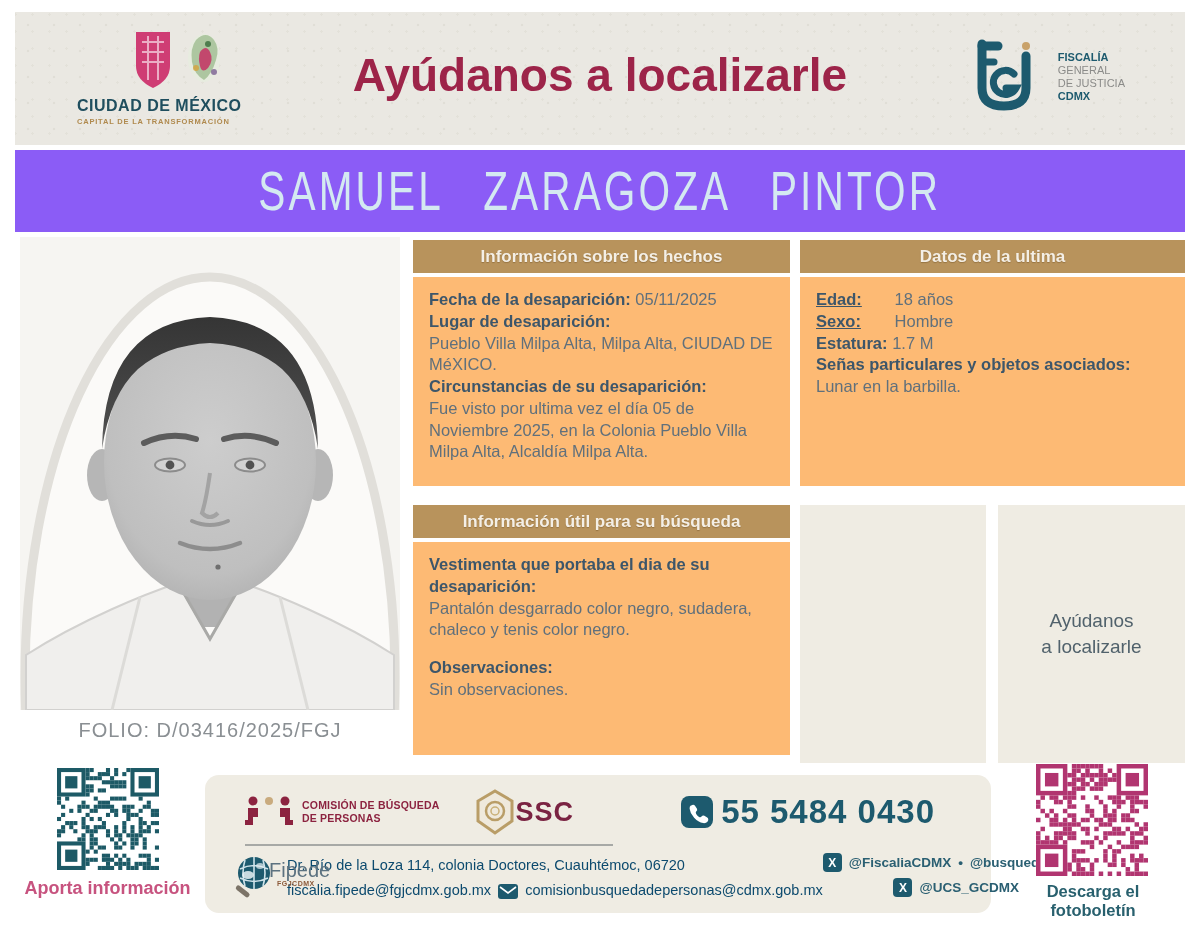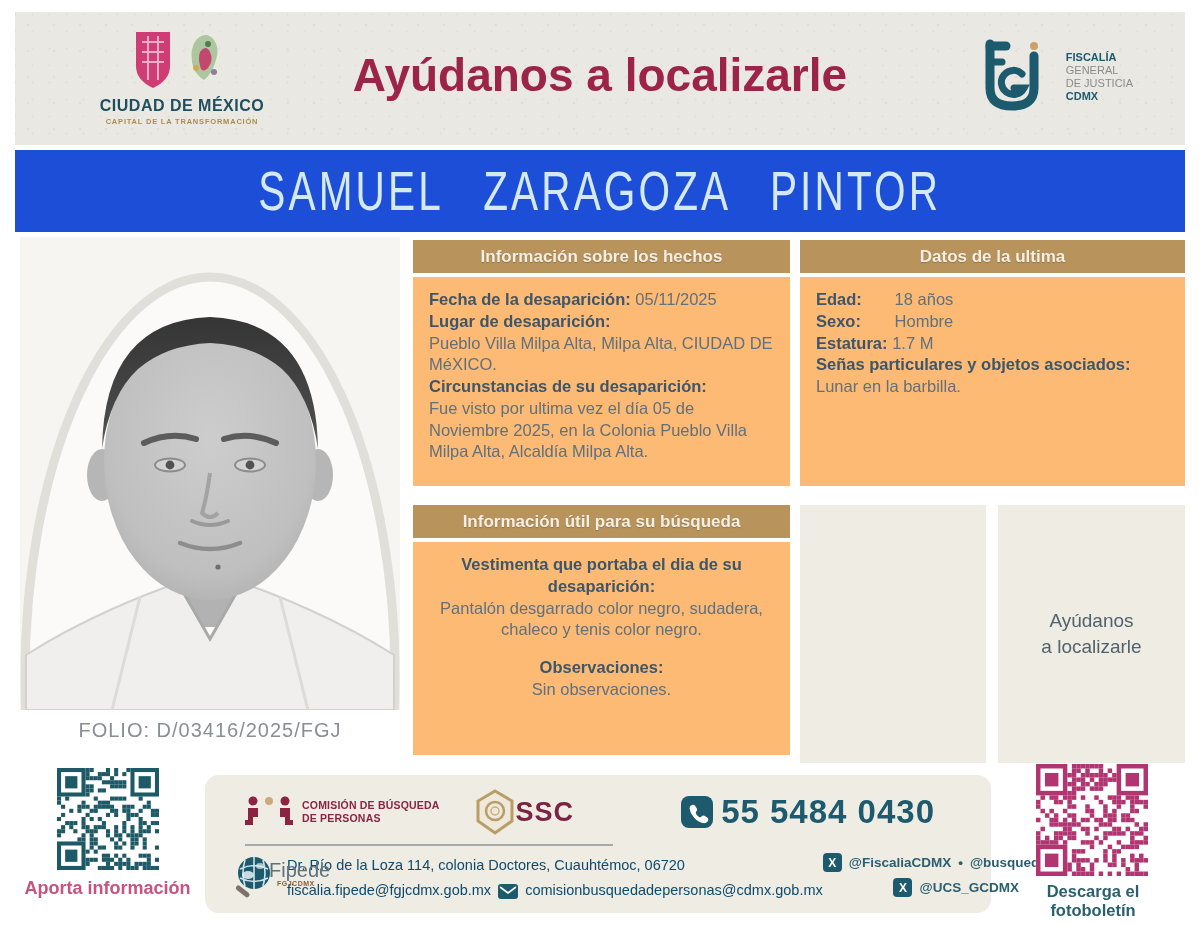--- a/index.html
+++ b/index.html
@@ -9,36 +9,36 @@
 
   
   .band-header{
     position:absolute; left:15px; top:12px; width:1170px; height:133px;
     background-color:#eae8e2;
     background-image:radial-gradient(#e0ded6 1.4px, transparent 1.6px),
                      radial-gradient(#e3e1d9 1.2px, transparent 1.4px);
     background-size:26px 26px, 17px 17px;
     background-position:0 0, 9px 11px;
   }
-  .cdmx-logo{ position:absolute; left:62px; top:16px; width:210px; text-align:center; }
+  .cdmx-logo{ position:absolute; left:62px; top:16px; width:210px; text-align:left; }
   .cdmx-logo svg{ display:block; margin:0 auto; }
   .cdmx-title{ font-size:16px; font-weight:bold; color:#1f4e5e; letter-spacing:.5px; margin-top:3px;}
   .cdmx-sub{ font-size:7.5px; font-weight:bold; color:#b08a4e; letter-spacing:.8px; margin-top:2px;}
   .main-title{
     position:absolute; left:50%; top:36px; transform:translateX(-50%);
     font-size:46px; font-weight:800; color:#9d2449; white-space:nowrap;
   }
-  .fgj-logo{ position:absolute; right:52px; top:26px; display:flex; align-items:center; gap:16px; }
+  .fgj-logo{ position:absolute; right:60px; top:26px; display:flex; align-items:center; gap:16px; }
   .fgj-text{ font-size:11px; line-height:1.2; color:#8b8b89; }
   .fgj-text .strong{ color:#1d5a6e; font-weight:bold; }
 
   
   .name-banner{
     position:absolute; left:15px; top:150px; width:1170px; height:82px;
-    background:#1d4ed8; display:flex; align-items:center; justify-content:center;
+    background:#8b5cf6; display:flex; align-items:center; justify-content:center;
   }
   .name-banner .name{
     display:inline-block; transform:scale(.78,1.08); transform-origin:center;
     font-size:52px; font-weight:500; color:#d4e9f1;
     letter-spacing:4px; word-spacing:34px; white-space:nowrap;
   }
 
   
   .photo-wrap{ position:absolute; left:20px; top:237px; width:380px; height:473px; background:#f6f5f2; }
   .folio{ position:absolute; left:20px; top:719px; width:380px; text-align:center;
@@ -51,22 +51,22 @@
     text-shadow:0 1px 1px rgba(90,60,20,.35);
   }
   .sec-body{ position:absolute; background:#fdba74; padding:12px 16px; color:#60707c; font-size:16.5px; line-height:1.32; }
   .sec-body b{ color:#3d566a; }
   .sec-body p{ margin:0; }
   .hdr-hechos{ left:413px; top:240px; width:377px; }
   .body-hechos{ left:413px; top:277px; width:377px; height:209px; }
   .hdr-datos{ left:800px; top:240px; width:385px; }
   .body-datos{ left:800px; top:277px; width:385px; height:209px; }
   .hdr-util{ left:413px; top:505px; width:377px; }
-  .body-util{ left:413px; top:542px; width:377px; height:213px;text-align:center; }
-  .lblw{ display:inline-block; min-width:74px; }
+  .body-util{ left:413px; top:542px; width:377px; height:213px; }
+  .lblw{ display:inline-block; min-width:74px;text-decoration:underline; }
   .gap{ height:16px; }
   .panel-blank{ position:absolute; left:800px; top:505px; width:186px; height:258px; background:#efece3; }
   .panel-note{ position:absolute; left:998px; top:505px; width:187px; height:258px; background:#efece3;
                display:flex; align-items:center; justify-content:center; text-align:center;
                color:#51626c; font-size:19px; line-height:1.35; }
 
   
   .footer-panel{ position:absolute; left:205px; top:775px; width:786px; height:138px; background:#efece3; border-radius:14px; }
   .f-top{ display:flex; align-items:center; padding:14px 34px 0 40px; }
   .com-block{ display:flex; align-items:center; gap:9px; }

